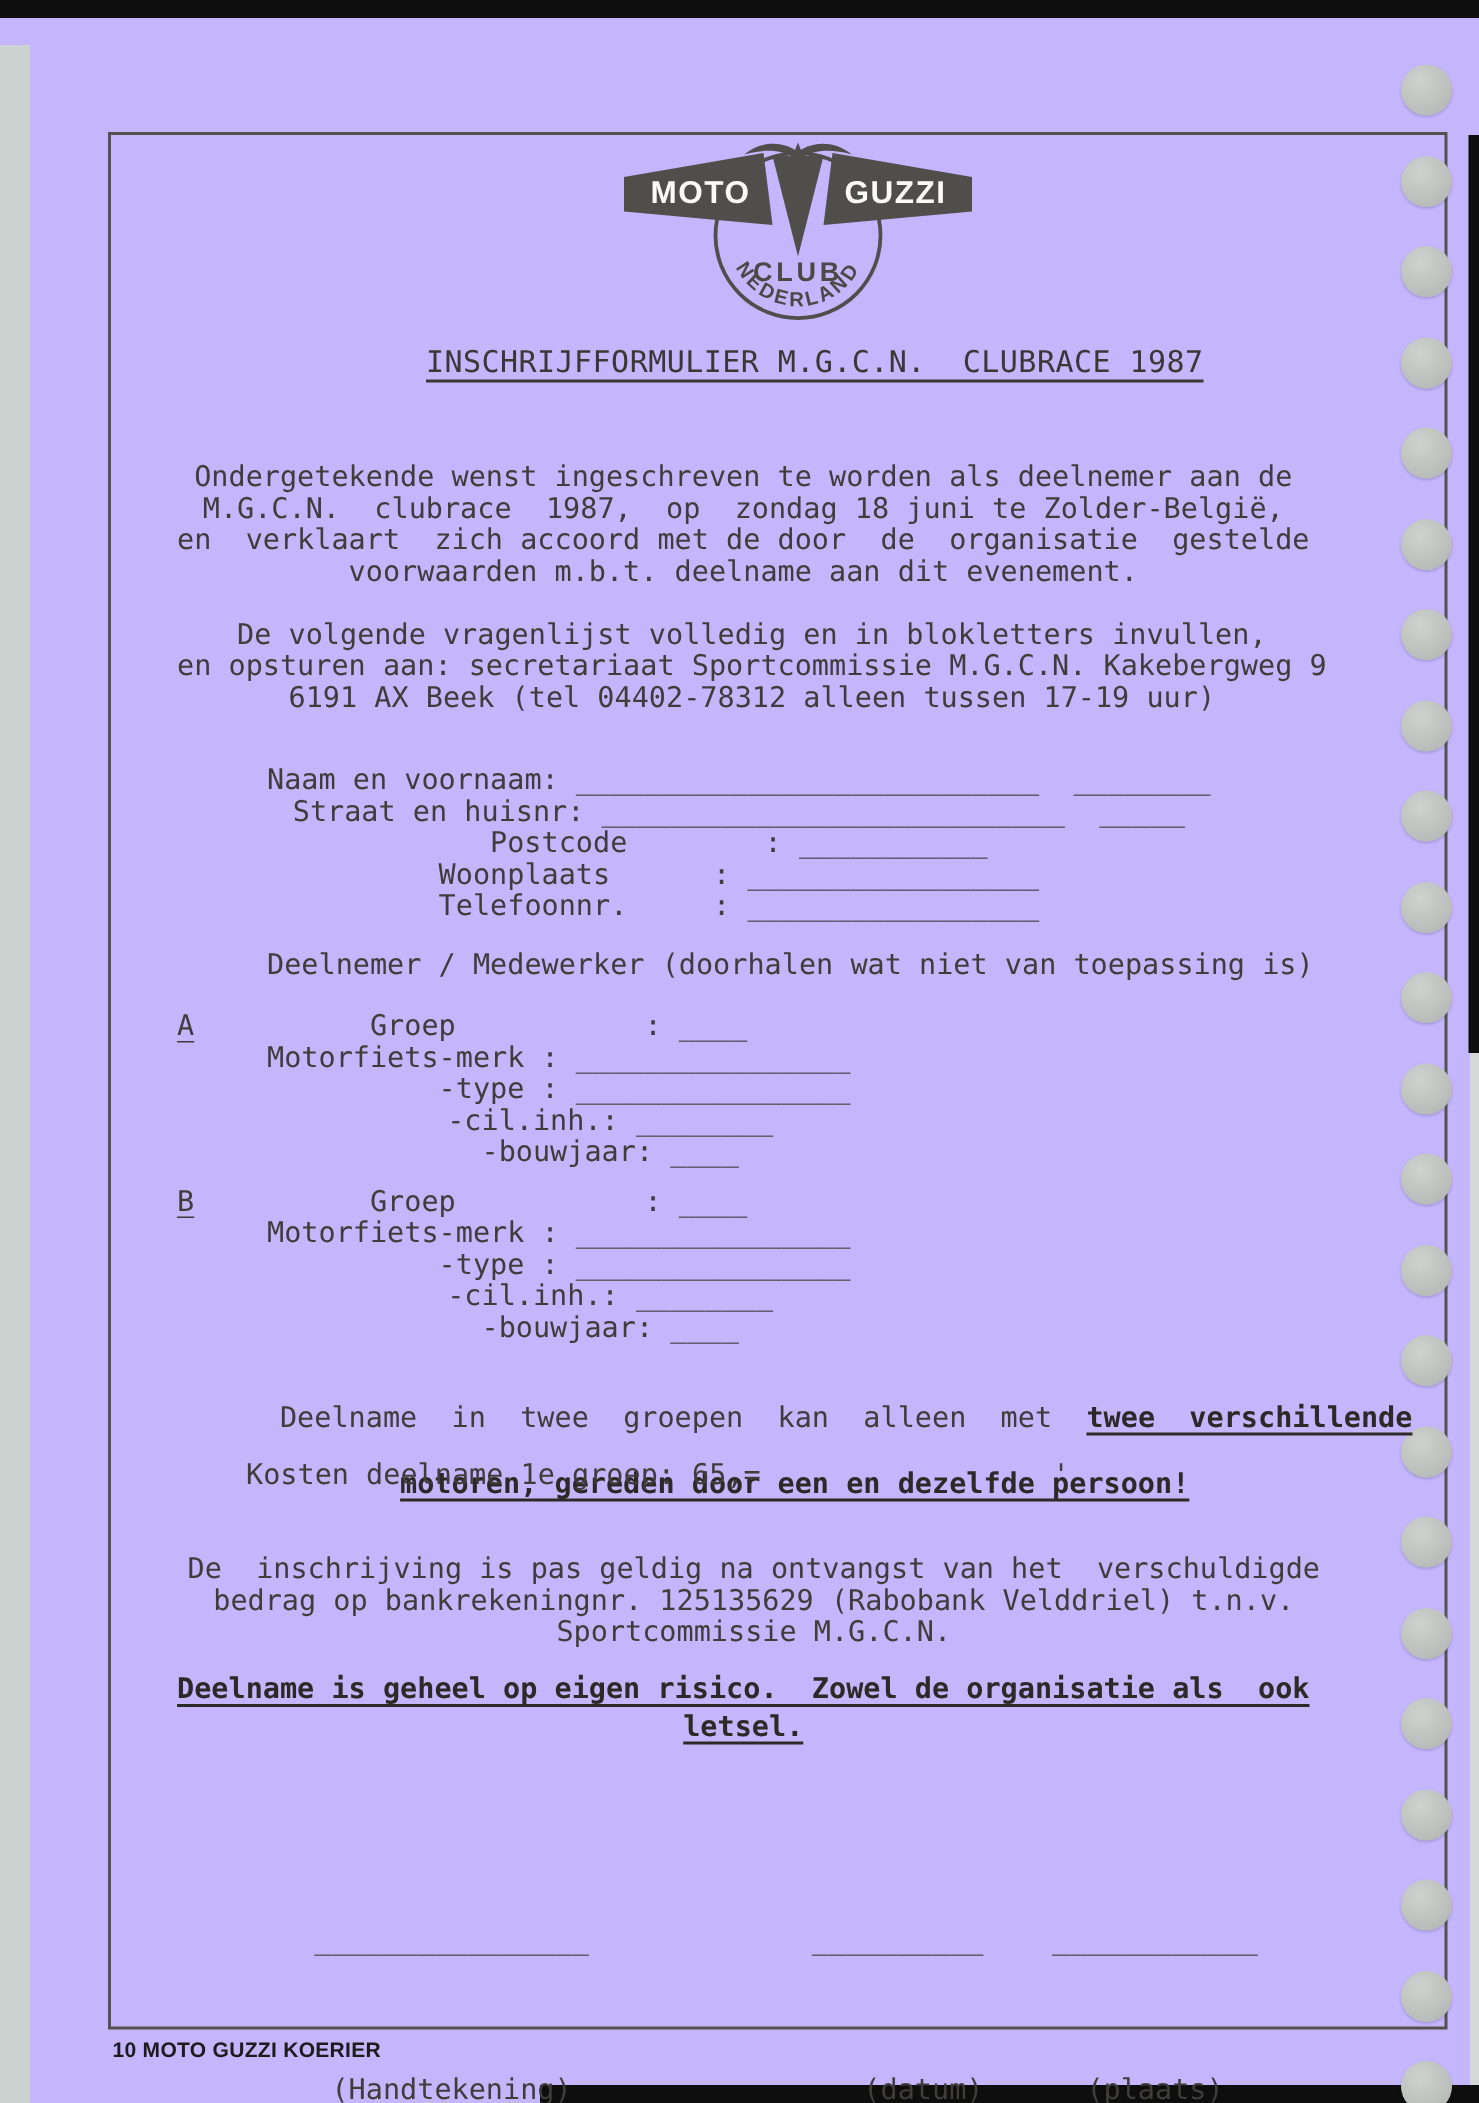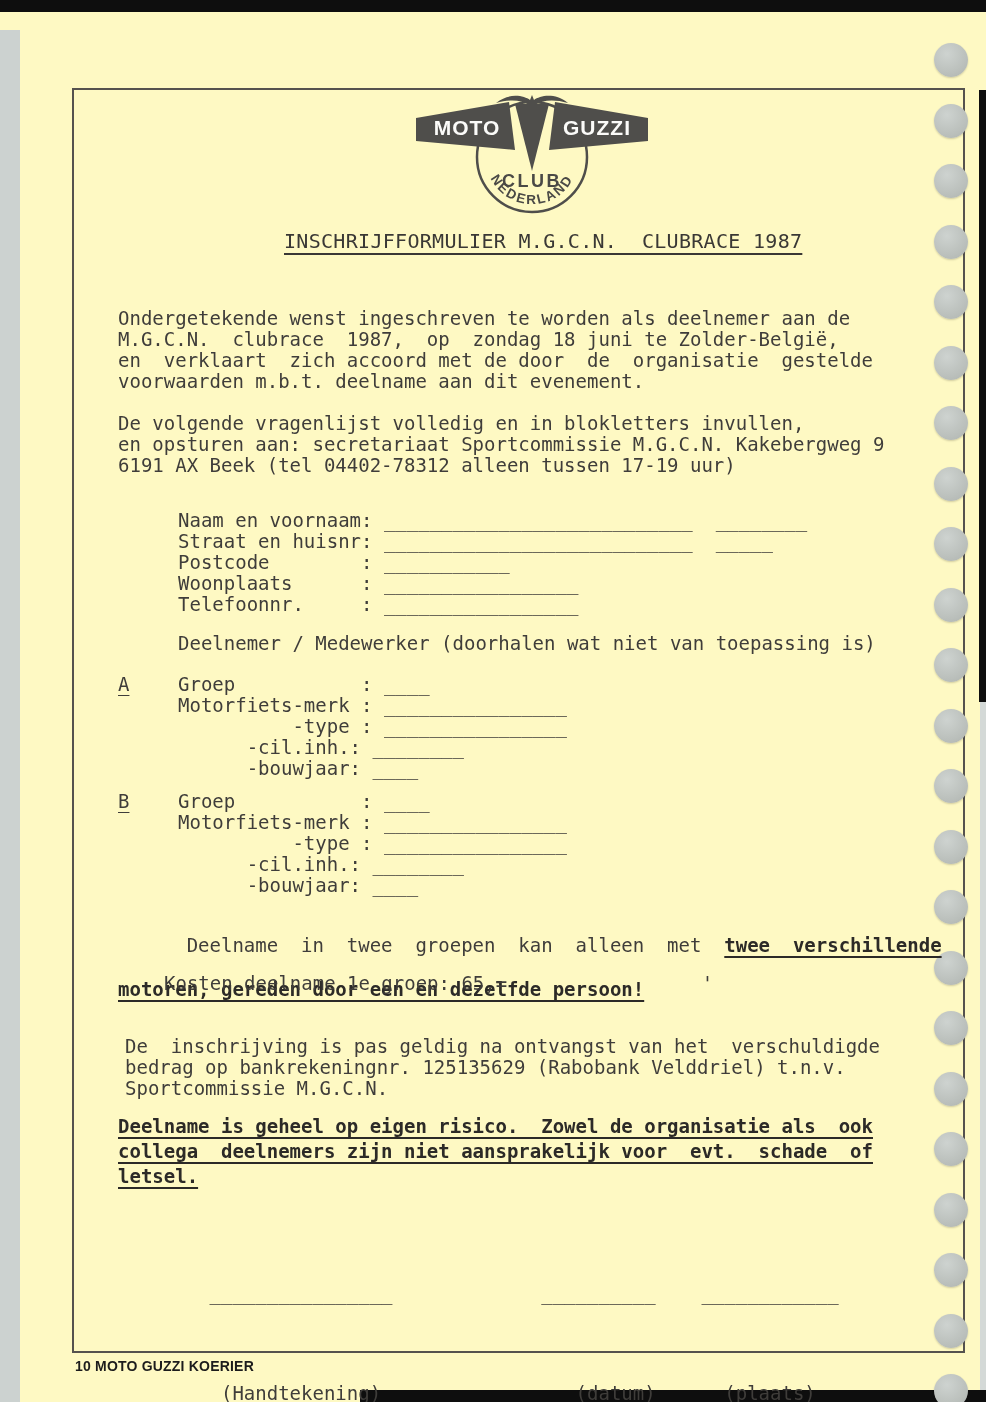--- a/index.html
+++ b/index.html
@@ -1,24 +1,24 @@
 <!DOCTYPE html>
 <html><head>
 <meta charset="utf-8">
 <style>
   html,body{margin:0;padding:0;}
   .scan-root{
     position:relative; width:986px; height:1402px;
-    background:#fef9c3; overflow:hidden;
+    background:#c4b5fd; overflow:hidden;
     font-family:"DejaVu Sans Mono", monospace;
   }
   .mono{
     font-family:"DejaVu Sans Mono", monospace;
     font-size:19px; line-height:21px;
-    color:#3f3d3a; white-space:pre;
+    color:#3f3d3a; white-space:pre;text-align:center;
   }
   .abs{position:absolute;}
   
   .edge-top{left:0;top:0;width:986px;height:12px;background:#0e0e0e;}
   .edge-left{left:0;top:30px;width:20px;height:1372px;background:#ccd2d0;}
   .edge-right-sliver{right:0;top:90px;width:7px;height:612px;background:#0e0e0e;}
   .edge-right-gray{right:0;top:702px;width:6px;height:700px;background:#d4d9d7;}
   .edge-bottom{left:360px;top:1390px;width:626px;height:12px;background:#0e0e0e;}
   
   .hole{
@@ -164,21 +164,20 @@
   </div>
 
   <div class="abs" style="left:104px; top:1036px;margin-left:21px;">
     <div class="mono">De  inschrijving is pas geldig na ontvangst van het  verschuldigde</div>
     <div class="mono">bedrag op bankrekeningnr. 125135629 (Rabobank Velddriel) t.n.v.</div>
     <div class="mono">Sportcommissie M.G.C.N.</div>
   </div>
 
   <div class="abs" style="left:118px; top:1114px;">
     <div class="mono bold-u" style="line-height:25px;">Deelname is geheel op eigen risico.  Zowel de organisatie als  ook</div>
-    <div class="mono bold-u" style="line-height:25px;">collega  deelnemers zijn niet aansprakelijk voor  evt.  schade  of</div>
     <div class="mono bold-u" style="line-height:25px;">letsel.</div>
   </div>
 
   <div class="abs mono" style="left:118px; top:1283px;">        ________________             __________    ____________</div>
   <div class="abs mono" style="left:118px; top:1383px;">         (Handtekening)                 (datum)      (plaats)</div>
 
   <div class="abs footer-text" style="left:75px; top:1358px;">10 MOTO GUZZI KOERIER</div>
 
 </div>
 

